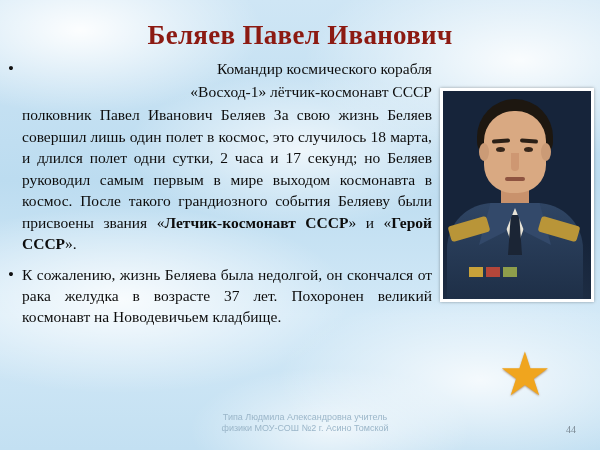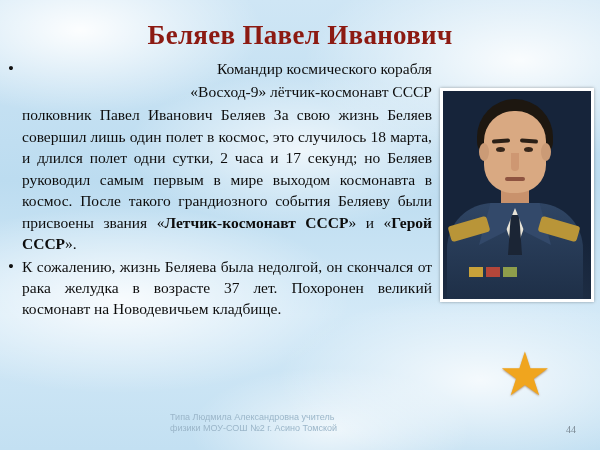--- a/index.html
+++ b/index.html
@@ -62,21 +62,21 @@
     font-size: 15.5px;
     line-height: 21px;
     color: #0d0d0d;
     text-align: right;
   }
   .para {
     font-size: 15.5px;
     line-height: 21.5px;
     color: #0d0d0d;
     text-align: justify;
-    margin: 1px 0 1px 0;
+    margin: 1px 0 9px 0;
     padding-left: 14px;
   }
   .para b {
     font-weight: bold;
   }
   .photo {
     position: absolute;
     left: 440px;
     top: 88px;
     width: 148px;
@@ -198,20 +198,21 @@
     font-size: 60px;
     line-height: 58px;
     text-align: center;
     text-shadow: 0 1px 2px rgba(120,60,0,0.5);
   }
   .footer {
     position: absolute;
     left: 170px;
     top: 412px;
     width: 270px;
+    text-align: center;
     font-family: "Liberation Sans", sans-serif;
     font-size: 9px;
     line-height: 11px;
     color: #9bb6c9;
   }
   .page-number {
     position: absolute;
     right: 24px;
     top: 424px;
     font-family: Liberation Serif, serif;
@@ -228,21 +229,21 @@
 
   <div class="content">
 
     <div class="bullet-row">
       <span class="bullet-dot">•</span>
       <span class="bullet-text">Командир космического корабля</span>
     </div>
 
     <div class="bullet-row">
       <span class="bullet-dot"></span>
-      <span class="bullet-text">«Восход-9» лётчик-космонавт СССР</span>
+      <span class="bullet-text">«Восход-1» лётчик-космонавт СССР</span>
     </div>
 
     <p class="para"><span>полковник Павел Иванович Беляев За свою жизнь Беляев совершил лишь один полет в космос, это случилось 18 марта, и длился полет одни сутки, 2 часа и 17 секунд; но Беляев руководил самым первым в мире выходом космонавта в космос. После такого грандиозного события Беляеву были присвоены звания «</span><b>Летчик-космонавт СССР</b><span>» и «</span><b>Герой СССР</b><span>».</span></p>
 
     <div class="bullet-row">
       <span class="bullet-dot">•</span>
       <span class="bullet-text" style="text-align: justify;">К сожалению, жизнь Беляева была недолгой, он скончался от рака желудка в возрасте 37 лет. Похоронен великий космонавт на Новодевичьем кладбище.</span>
     </div>
 
   </div>

